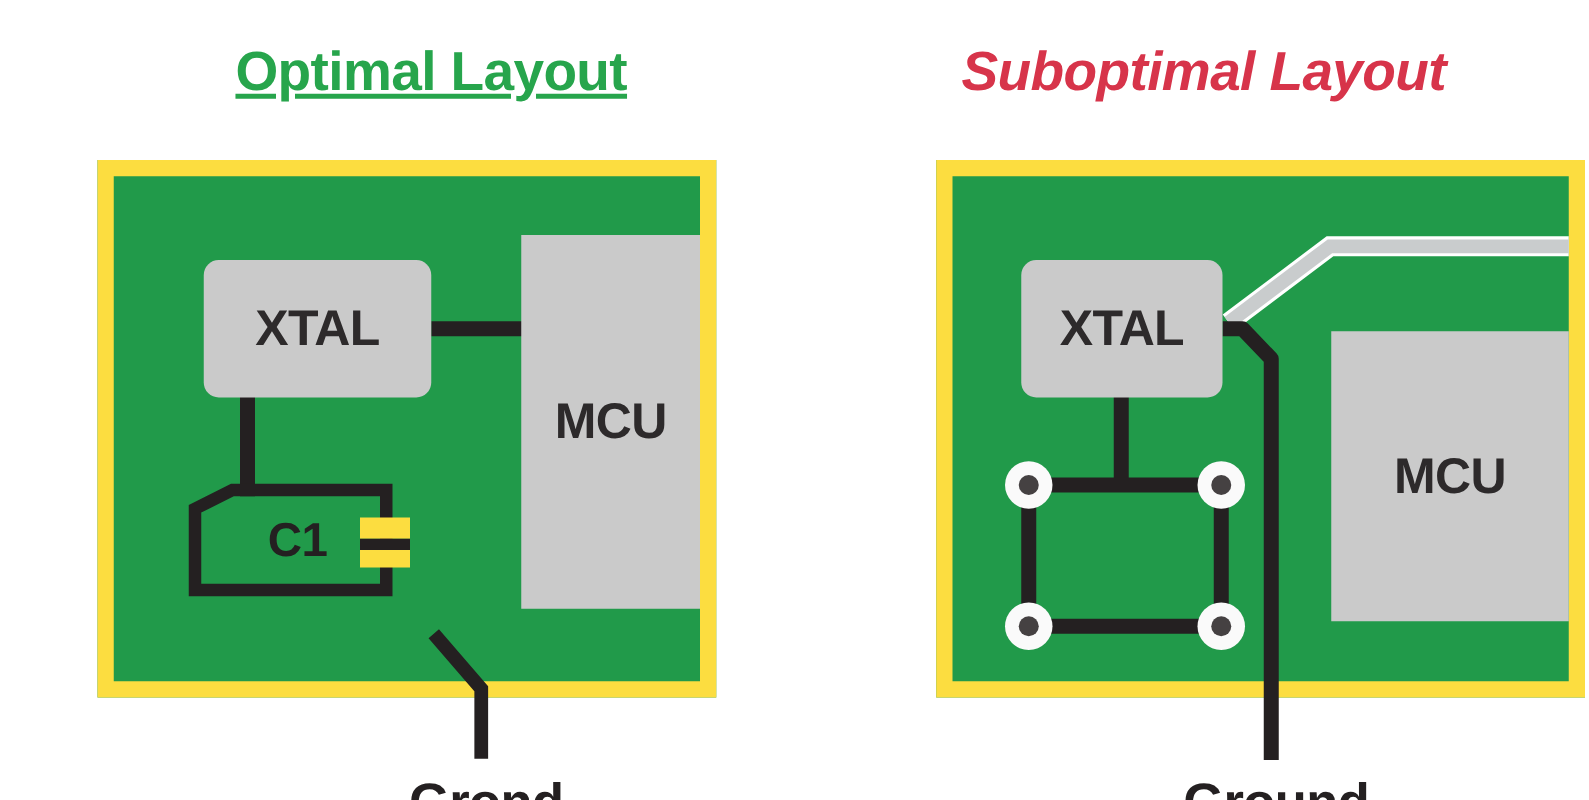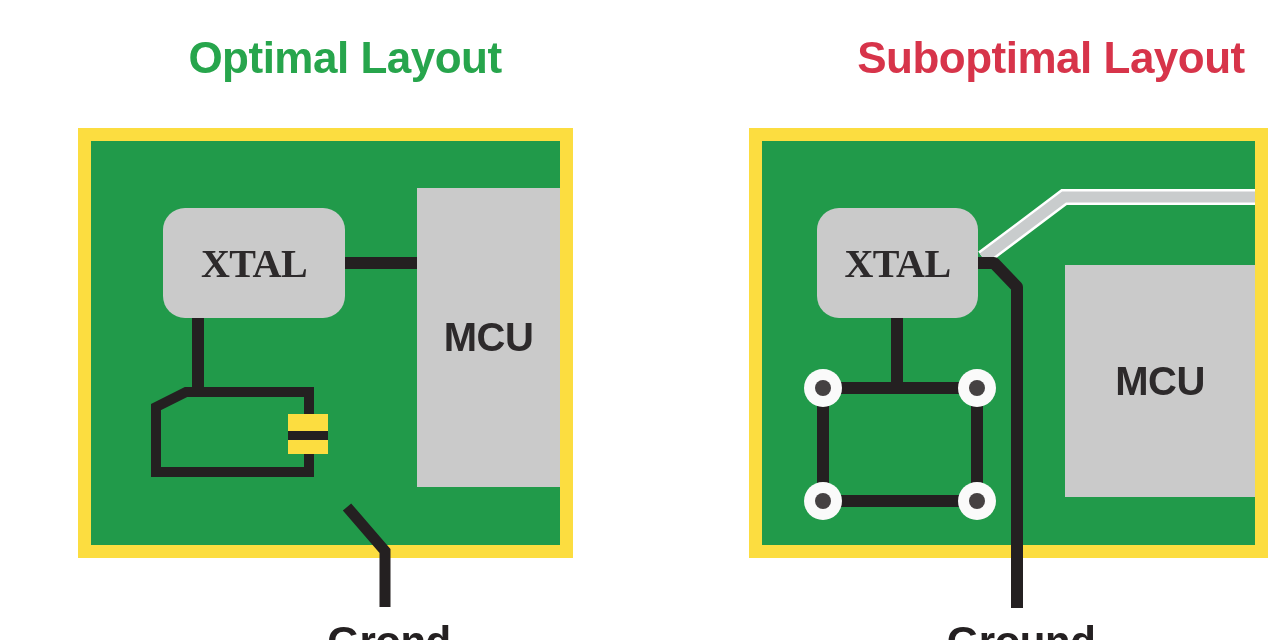--- a/index.html
+++ b/index.html
@@ -9,34 +9,34 @@
     --title-green:#27a54c; --title-red:#d7344a; --page-bg:#ffffff;
   }
   html,body{margin:0;padding:0;}
   body{background:var(--page-bg);font-family:"Liberation Sans","DejaVu Sans",sans-serif;}
   #canvas{position:relative;width:1271px;height:640px;overflow:hidden;background:var(--page-bg);}
   .abs{position:absolute;}
   .title{
     top:36px;width:420px;text-align:center;font-size:44px;font-weight:700;
     letter-spacing:-0.5px;line-height:1.0;white-space:nowrap;
   }
-  .title.optimal{left:135px;color:var(--title-green);}
-  .title.suboptimal{left:841px;color:var(--title-red);}
+  .title.optimal{left:135px;color:var(--title-green);text-decoration:underline;}
+  .title.suboptimal{left:753px;color:var(--title-red);font-style:italic;}
   .board{
     box-sizing:border-box;background:var(--board-green);
     border:13px solid var(--border-yellow);
   }
   .board.left{left:78px;top:128px;width:495px;height:430px;}
   .board.right{left:749px;top:128px;width:519px;height:430px;}
   .component{
     background:var(--component-gray);color:var(--component-text);
     display:flex;align-items:center;justify-content:center;
     font-size:40px;font-weight:700;letter-spacing:-0.5px;
   }
-  .xtal{border-radius:22px;font-family:Liberation Serif, serif;}
+  .xtal{border-radius:12px;}
   .xtal.left{left:163px;top:208px;width:182px;height:110px;}
   .mcu.left{left:417px;top:188px;width:143px;height:299px;}
   .xtal.right{left:817px;top:208px;width:161px;height:110px;}
   .mcu.right{left:1065px;top:265px;width:190px;height:232px;}
   #overlay{left:0;top:0;width:1271px;height:640px;pointer-events:none;}
   .trace{stroke:var(--trace-black);fill:none;}
   .trace-gray{stroke:var(--gray-trace);fill:none;}
   .trace-casing{stroke:#ffffff;fill:none;}
   .pad-y{fill:var(--pad-yellow);}
   .pad-b{fill:var(--trace-black);}
@@ -93,17 +93,18 @@
       <circle class="via-outer" cx="977" cy="501" r="19"></circle>
       <circle class="via-inner" cx="977" cy="501" r="8"></circle>
     </g>
   </svg>
 
   <div class="abs component xtal left">XTAL</div>
   <div class="abs component mcu left">MCU</div>
   <div class="abs component xtal right">XTAL</div>
   <div class="abs component mcu right">MCU</div>
 
+  <div class="abs cap-label" style="left:193px;top:414px;">C1</div>
 
   <div class="abs ground-label" style="left:279px;">Grond</div>
   <div class="abs ground-label" style="left:911px;">Ground</div>
 
 </div>
 
 </body></html>

